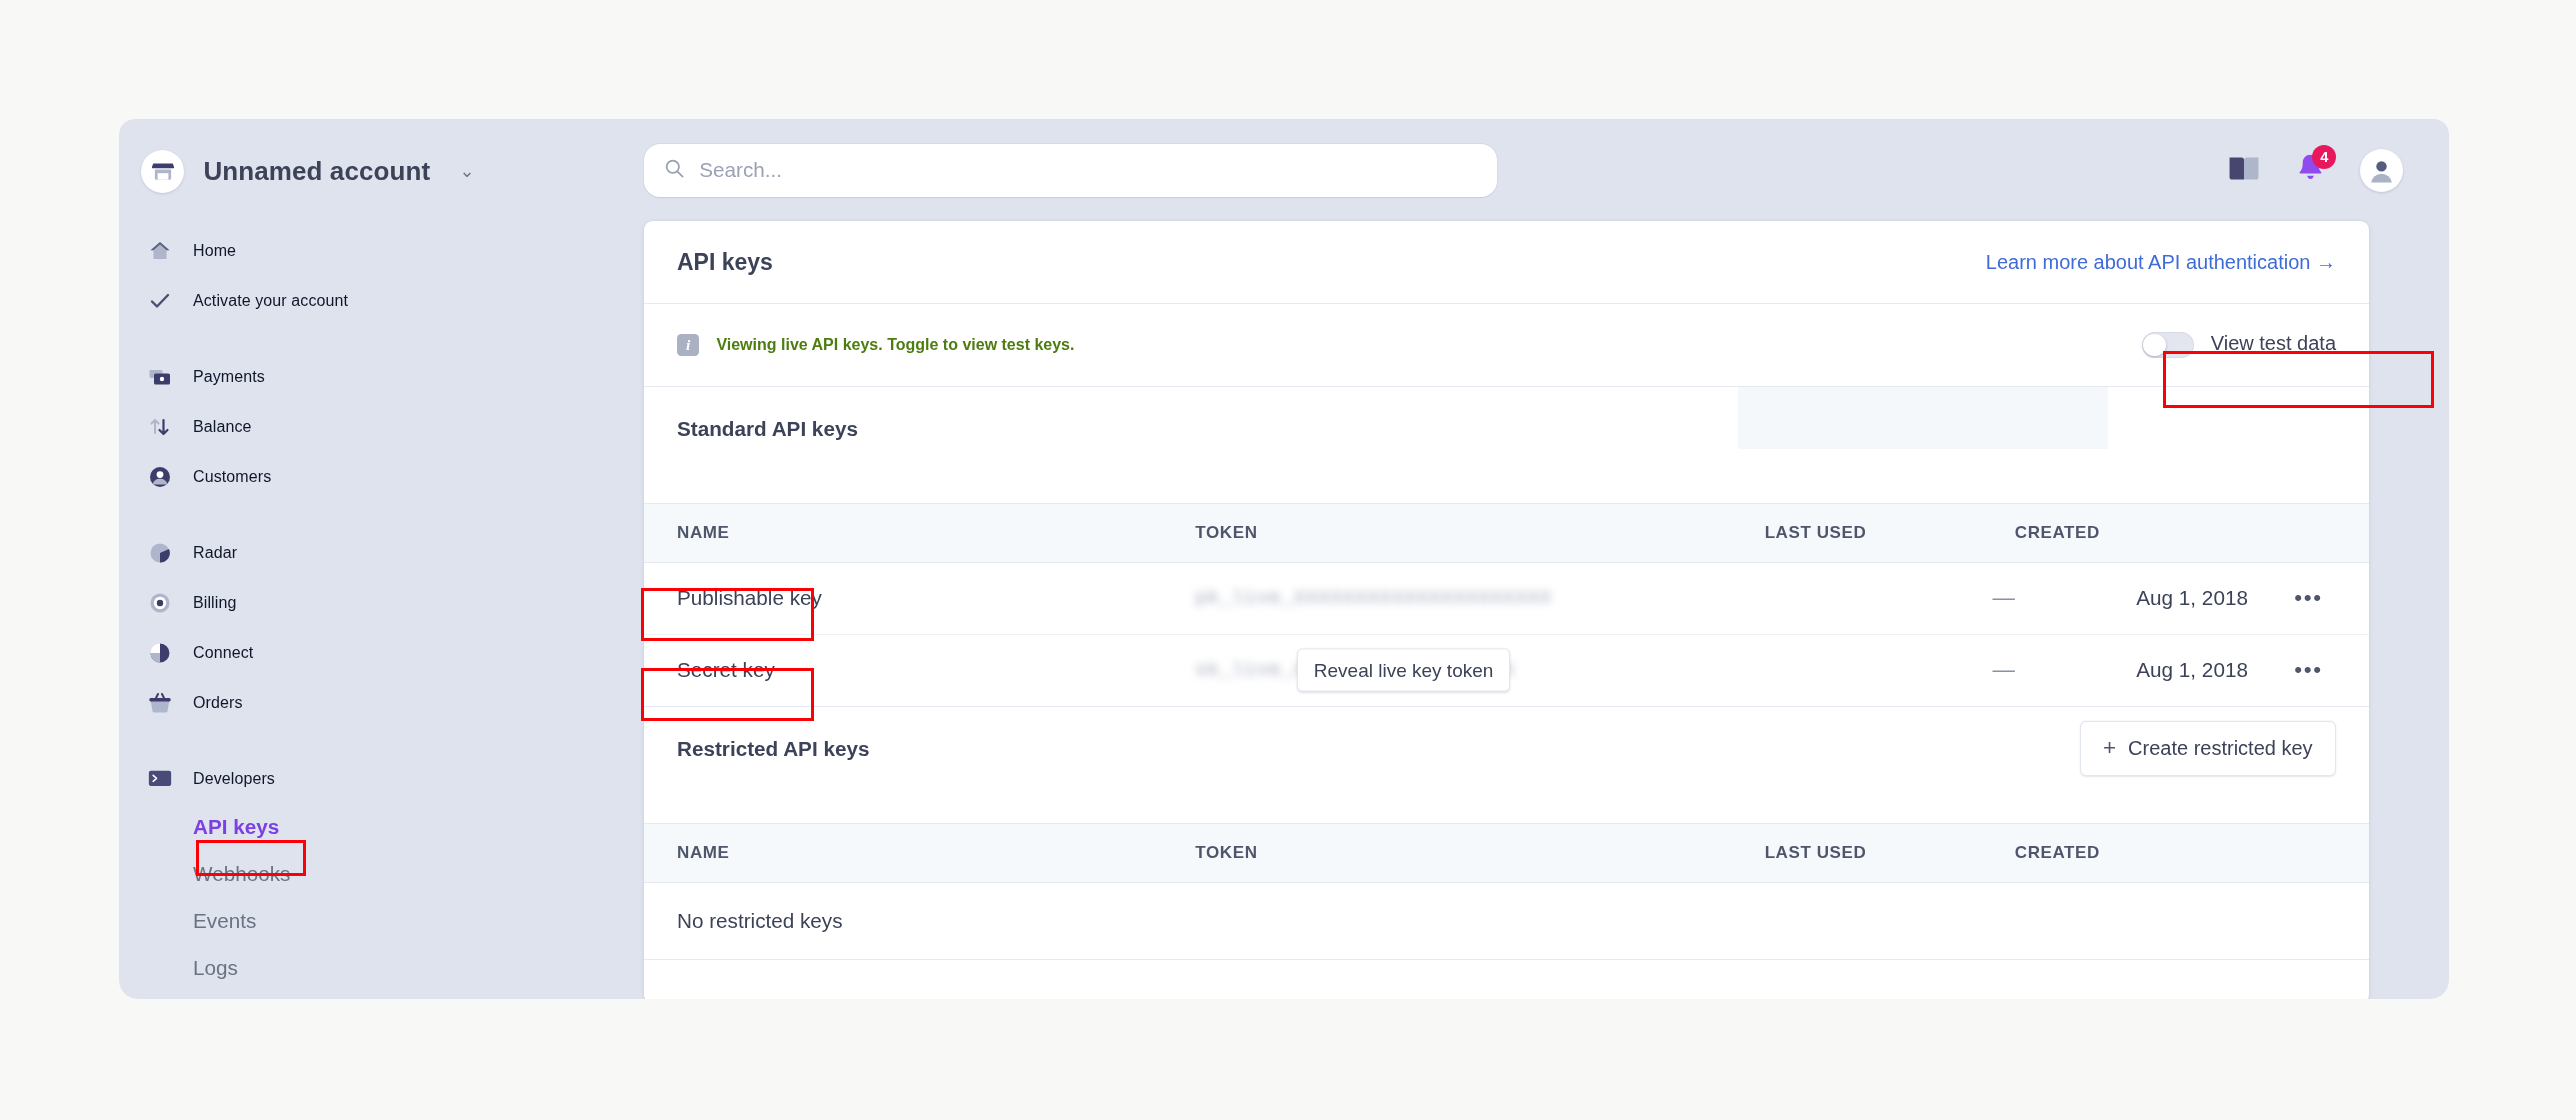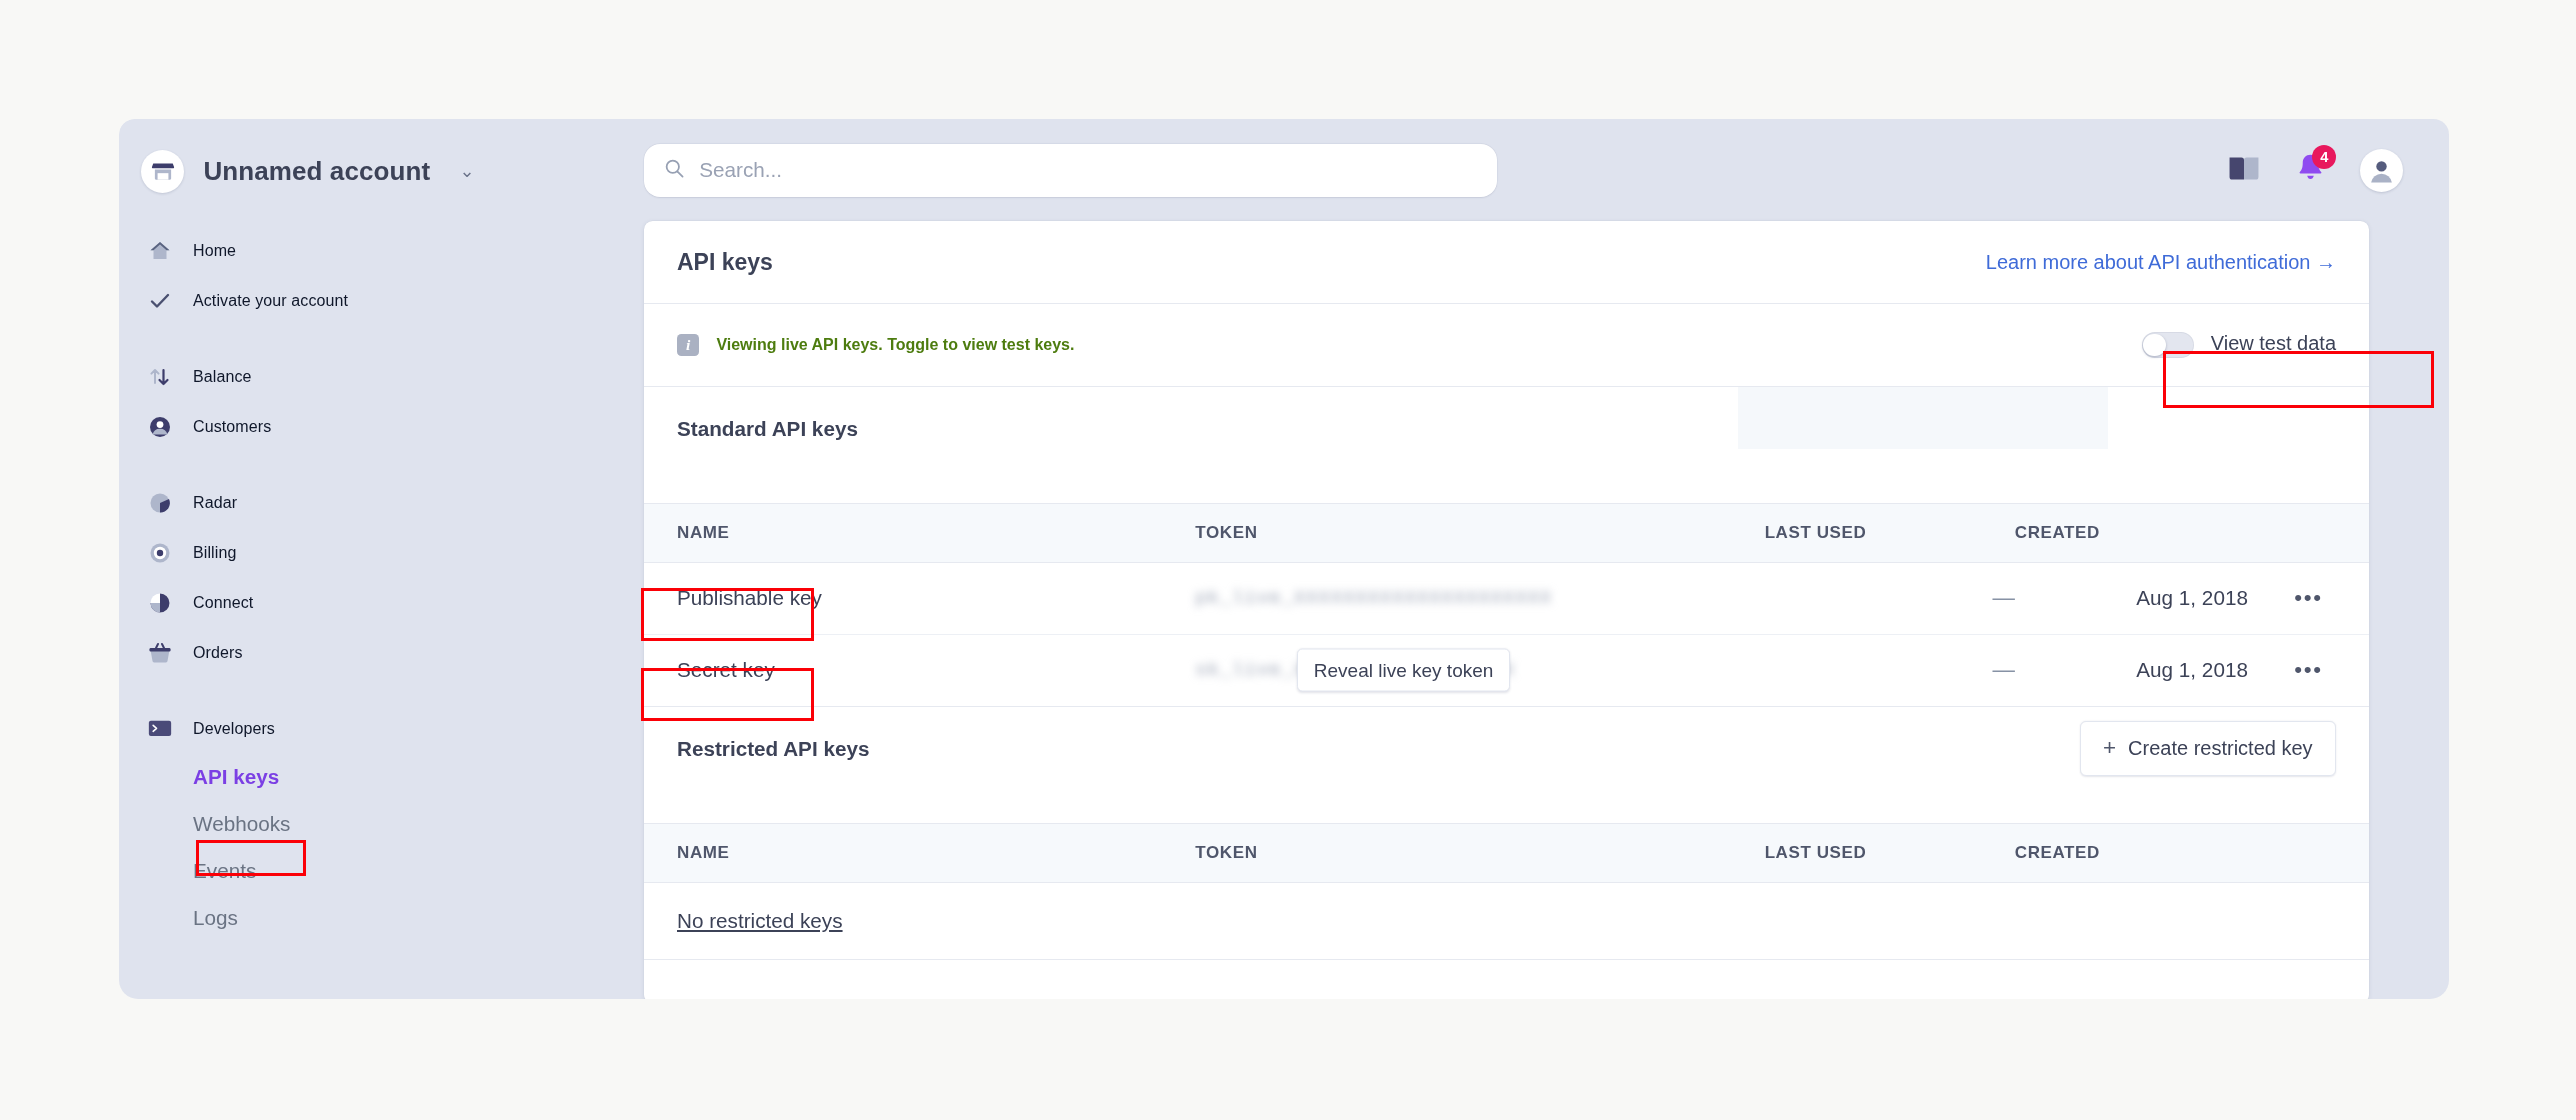--- a/index.html
+++ b/index.html
@@ -246,21 +246,21 @@
   .col-last  { width: 250px; text-align: right; }
   .col-created { width: 233px; text-align: right; }
   .col-actions { width: 121px; text-align: center; }
   th.col-last, th.col-created { text-align: left; }
   .name-cell { position: relative; display: inline-block; }
   .dash { color: #8792a5; font-size: 22.4px; }
   .dots {
     font-size: 22.4px; color: #4f566b; letter-spacing: 1.7px;
     cursor: pointer; line-height: 1;
   }
-  .empty-cell { font-size: 20.7px; color: #3c4257; padding: 26px 0; text-decoration: underline; }
+  .empty-cell { font-size: 20.7px; color: #3c4257; padding: 26px 0; }
 
   
   .token-blur {
     display: inline-block;
     filter: blur(4.3px);
     color: #9aa2b4;
     font-family: "Liberation Mono", monospace;
     font-size: 19px;
     letter-spacing: 0.9px;
     user-select: none;
@@ -313,20 +313,30 @@
         <span class="nav-icon">
           <svg width="24" height="24" viewBox="0 0 24 24">
               <path d="M4 12.5l5 5L20 6" stroke="#4a5070" stroke-width="2.4" fill="none" stroke-linecap="round" stroke-linejoin="round"></path>
             </svg>
         </span>
         <span class="nav-label">Activate your account</span>
       </div>
     </div>
 
     <div class="nav-group">
+      <div class="nav-item">
+        <span class="nav-icon">
+          <svg width="24" height="24" viewBox="0 0 24 24">
+              <rect x="1.5" y="5" width="13" height="8" rx="1.4" fill="#aeb6cb"></rect>
+              <rect x="6" y="8.5" width="16" height="11" rx="1.6" fill="#3d3d6b"></rect>
+              <circle cx="14" cy="14" r="2.2" fill="#ffffff"></circle>
+            </svg>
+        </span>
+        <span class="nav-label">Payments</span>
+      </div>
       <div class="nav-item">
         <span class="nav-icon">
           <svg width="24" height="24" viewBox="0 0 24 24">
             <path d="M7 18V5m0 0L3.4 8.6M7 5l3.6 3.6" stroke="#aeb6cb" stroke-width="2" fill="none" stroke-linecap="round" stroke-linejoin="round"></path>
             <path d="M15.5 5v14m0 0 4-4m-4 4-4-4" stroke="#3d3d6b" stroke-width="2.2" fill="none" stroke-linecap="round" stroke-linejoin="round"></path>
           </svg>
         </span>
         <span class="nav-label">Balance</span>
       </div>
       <div class="nav-item">

